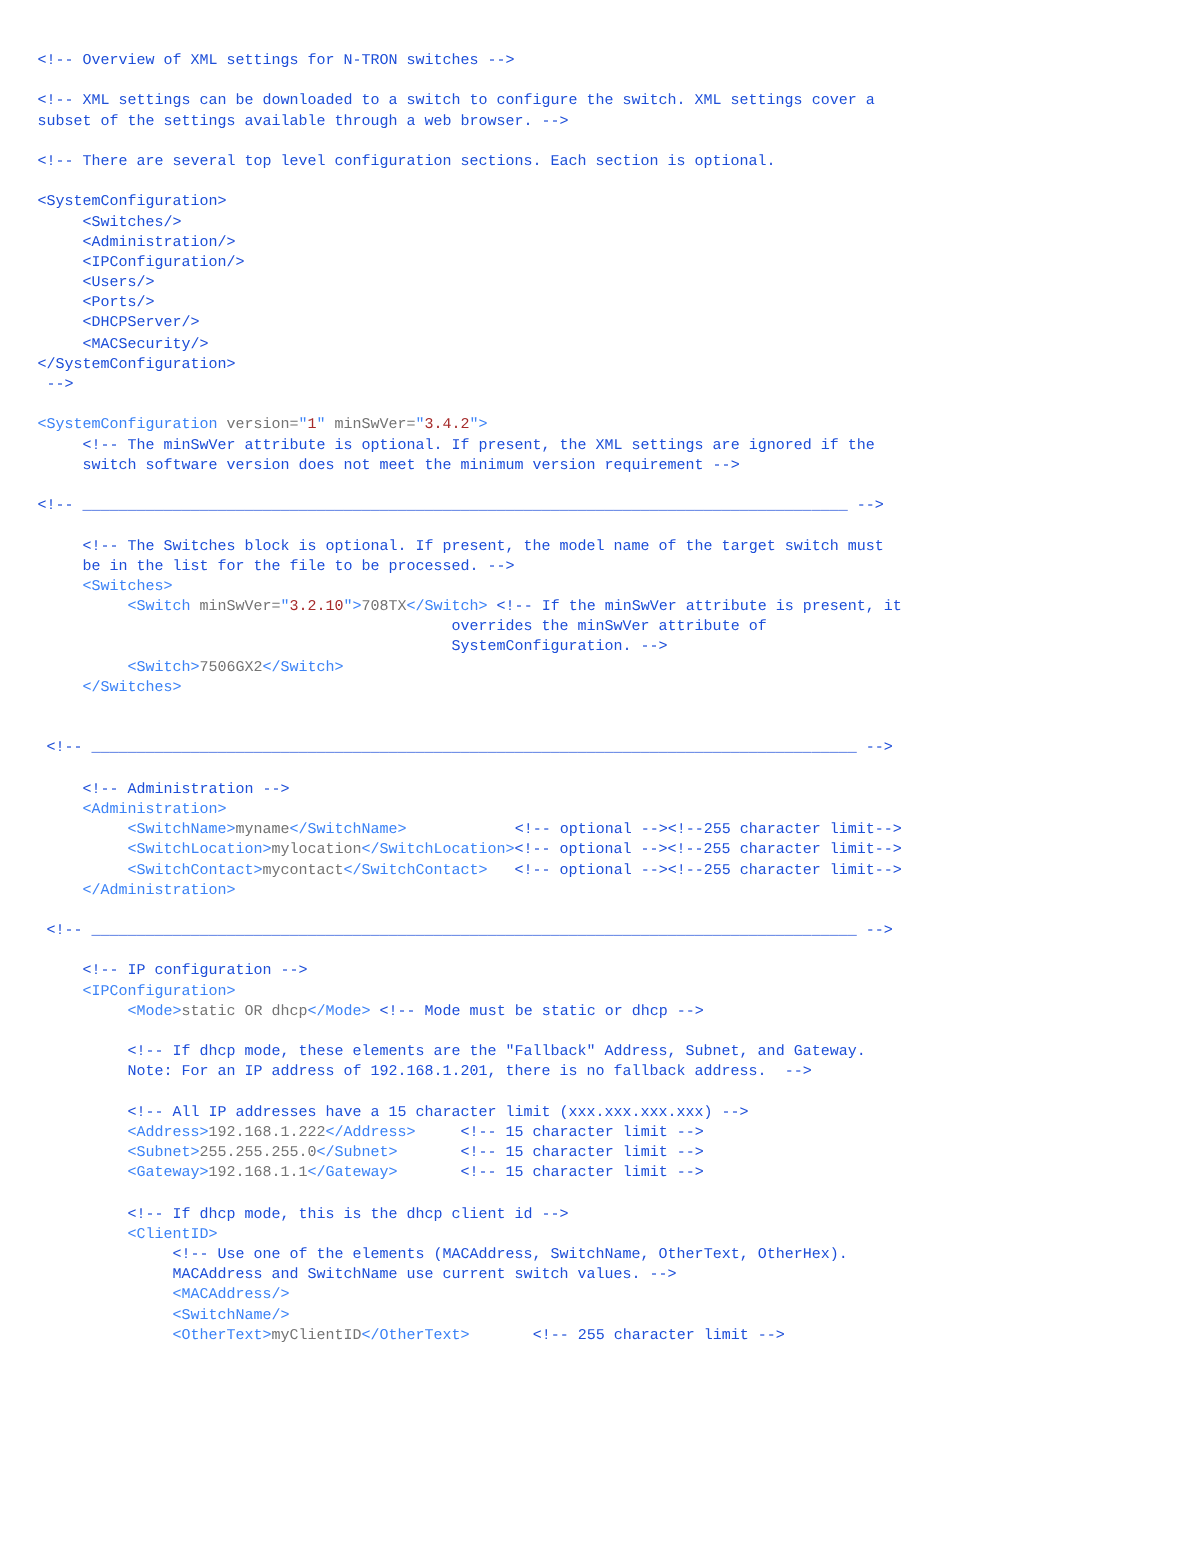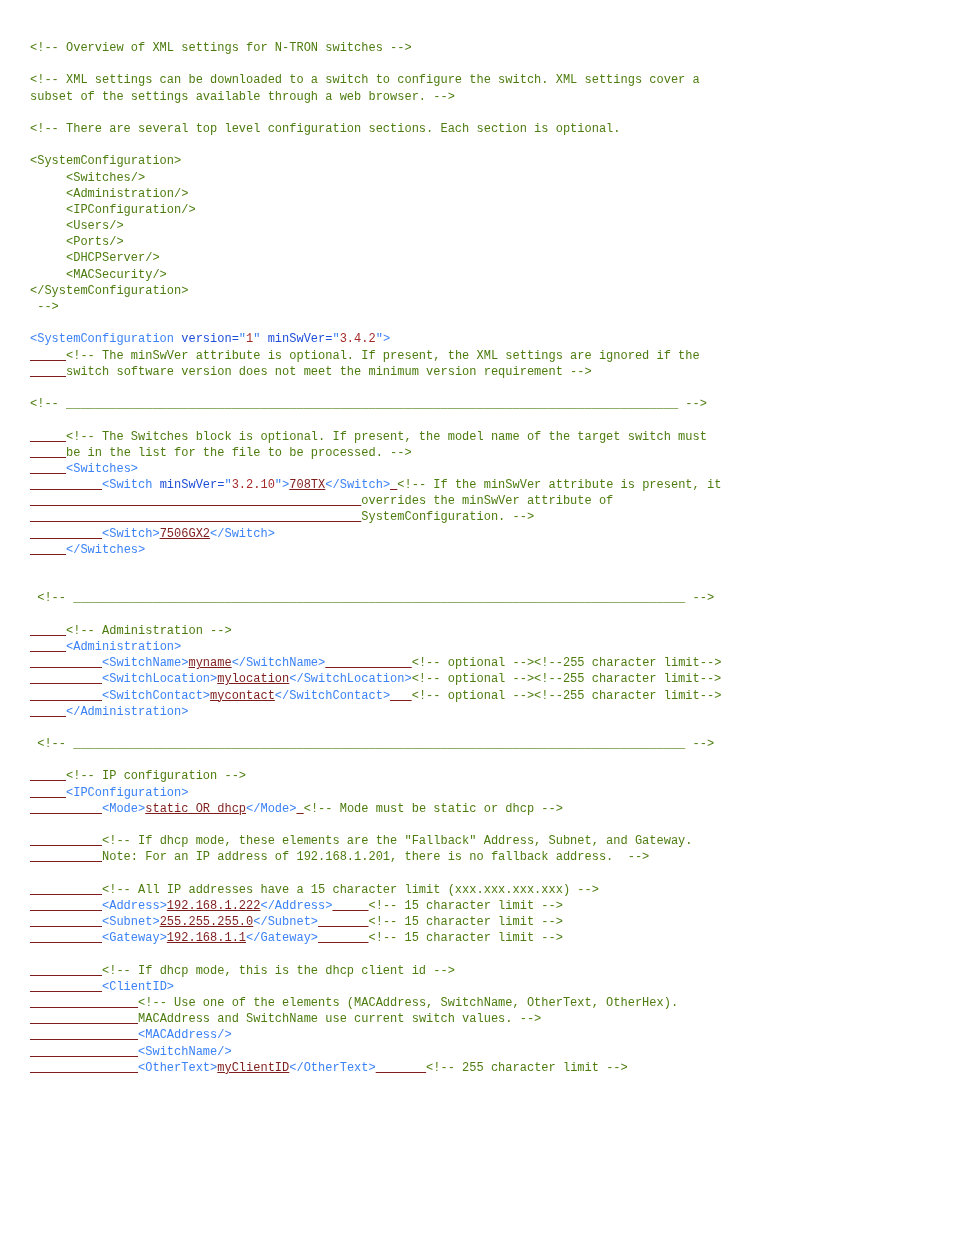--- a/index.html
+++ b/index.html
@@ -12,22 +12,22 @@
     color: #000;
     width: 954px;
     box-sizing: border-box;
   }
   pre {
     margin: 0;
     font-family: inherit;
     font-size: inherit;
     white-space: pre;
   }
-  .c  { color: #4d7c0f; text-align: right; }  
+  .c  { color: #1d4ed8; text-align: right; }  
   .t  { color: #3b82f6; }  
-  .a  { color: #1d4ed8; }  
+  .a  { color: #737373; }  
   .v  { color: #a52a2a; }  
-  .x  { color: #7f1d1d; text-decoration: underline; }  
+  .x  { color: #737373; }  
 </style>
 </head>
 <body>
 
 <pre id="code"><div><span class="c">&lt;!-- Overview of XML settings for N-TRON switches --&gt;</span></div><div>&nbsp;</div><div><span class="c">&lt;!-- XML settings can be downloaded to a switch to configure the switch. XML settings cover a</span></div><div><span class="c">subset of the settings available through a web browser. --&gt;</span></div><div>&nbsp;</div><div><span class="c">&lt;!-- There are several top level configuration sections. Each section is optional.</span></div><div>&nbsp;</div><div><span class="c">&lt;SystemConfiguration&gt;</span></div><div><span class="c">     &lt;Switches/&gt;</span></div><div><span class="c">     &lt;Administration/&gt;</span></div><div><span class="c">     &lt;IPConfiguration/&gt;</span></div><div><span class="c">     &lt;Users/&gt;</span></div><div><span class="c">     &lt;Ports/&gt;</span></div><div><span class="c">     &lt;DHCPServer/&gt;</span></div><div><span class="c">     &lt;MACSecurity/&gt;</span></div><div><span class="c">&lt;/SystemConfiguration&gt;</span></div><div><span class="c"> --&gt;</span></div><div>&nbsp;</div><div><span class="t">&lt;SystemConfiguration </span><span class="a">version=</span><span class="t">"</span><span class="v">1</span><span class="t">" </span><span class="a">minSwVer=</span><span class="t">"</span><span class="v">3.4.2</span><span class="t">"&gt;</span></div><div><span class="x">     </span><span class="c">&lt;!-- The minSwVer attribute is optional. If present, the XML settings are ignored if the</span></div><div><span class="x">     </span><span class="c">switch software version does not meet the minimum version requirement --&gt;</span></div><div>&nbsp;</div><div><span class="c">&lt;!-- _____________________________________________________________________________________ --&gt;</span></div><div>&nbsp;</div><div><span class="x">     </span><span class="c">&lt;!-- The Switches block is optional. If present, the model name of the target switch must</span></div><div><span class="x">     </span><span class="c">be in the list for the file to be processed. --&gt;</span></div><div><span class="x">     </span><span class="t">&lt;Switches&gt;</span></div><div><span class="x">          </span><span class="t">&lt;Switch </span><span class="a">minSwVer=</span><span class="t">"</span><span class="v">3.2.10</span><span class="t">"&gt;</span><span class="x">708TX</span><span class="t">&lt;/Switch&gt;</span><span class="x"> </span><span class="c">&lt;!-- If the minSwVer attribute is present, it</span></div><div><span class="x">                                              </span><span class="c">overrides the minSwVer attribute of</span></div><div><span class="x">                                              </span><span class="c">SystemConfiguration. --&gt;</span></div><div><span class="x">          </span><span class="t">&lt;Switch&gt;</span><span class="x">7506GX2</span><span class="t">&lt;/Switch&gt;</span></div><div><span class="x">     </span><span class="t">&lt;/Switches&gt;</span></div><div>&nbsp;</div><div>&nbsp;</div><div><span class="c"> &lt;!-- _____________________________________________________________________________________ --&gt;</span></div><div>&nbsp;</div><div><span class="x">     </span><span class="c">&lt;!-- Administration --&gt;</span></div><div><span class="x">     </span><span class="t">&lt;Administration&gt;</span></div><div><span class="x">          </span><span class="t">&lt;SwitchName&gt;</span><span class="x">myname</span><span class="t">&lt;/SwitchName&gt;</span><span class="x">            </span><span class="c">&lt;!-- optional --&gt;&lt;!--255 character limit--&gt;</span></div><div><span class="x">          </span><span class="t">&lt;SwitchLocation&gt;</span><span class="x">mylocation</span><span class="t">&lt;/SwitchLocation&gt;</span><span class="c">&lt;!-- optional --&gt;&lt;!--255 character limit--&gt;</span></div><div><span class="x">          </span><span class="t">&lt;SwitchContact&gt;</span><span class="x">mycontact</span><span class="t">&lt;/SwitchContact&gt;</span><span class="x">   </span><span class="c">&lt;!-- optional --&gt;&lt;!--255 character limit--&gt;</span></div><div><span class="x">     </span><span class="t">&lt;/Administration&gt;</span></div><div>&nbsp;</div><div><span class="c"> &lt;!-- _____________________________________________________________________________________ --&gt;</span></div><div>&nbsp;</div><div><span class="x">     </span><span class="c">&lt;!-- IP configuration --&gt;</span></div><div><span class="x">     </span><span class="t">&lt;IPConfiguration&gt;</span></div><div><span class="x">          </span><span class="t">&lt;Mode&gt;</span><span class="x">static OR dhcp</span><span class="t">&lt;/Mode&gt;</span><span class="x"> </span><span class="c">&lt;!-- Mode must be static or dhcp --&gt;</span></div><div>&nbsp;</div><div><span class="x">          </span><span class="c">&lt;!-- If dhcp mode, these elements are the "Fallback" Address, Subnet, and Gateway.</span></div><div><span class="x">          </span><span class="c">Note: For an IP address of 192.168.1.201, there is no fallback address.  --&gt;</span></div><div>&nbsp;</div><div><span class="x">          </span><span class="c">&lt;!-- All IP addresses have a 15 character limit (xxx.xxx.xxx.xxx) --&gt;</span></div><div><span class="x">          </span><span class="t">&lt;Address&gt;</span><span class="x">192.168.1.222</span><span class="t">&lt;/Address&gt;</span><span class="x">     </span><span class="c">&lt;!-- 15 character limit --&gt;</span></div><div><span class="x">          </span><span class="t">&lt;Subnet&gt;</span><span class="x">255.255.255.0</span><span class="t">&lt;/Subnet&gt;</span><span class="x">       </span><span class="c">&lt;!-- 15 character limit --&gt;</span></div><div><span class="x">          </span><span class="t">&lt;Gateway&gt;</span><span class="x">192.168.1.1</span><span class="t">&lt;/Gateway&gt;</span><span class="x">       </span><span class="c">&lt;!-- 15 character limit --&gt;</span></div><div>&nbsp;</div><div><span class="x">          </span><span class="c">&lt;!-- If dhcp mode, this is the dhcp client id --&gt;</span></div><div><span class="x">          </span><span class="t">&lt;ClientID&gt;</span></div><div><span class="x">               </span><span class="c">&lt;!-- Use one of the elements (MACAddress, SwitchName, OtherText, OtherHex).</span></div><div><span class="x">               </span><span class="c">MACAddress and SwitchName use current switch values. --&gt;</span></div><div><span class="x">               </span><span class="t">&lt;MACAddress/&gt;</span></div><div><span class="x">               </span><span class="t">&lt;SwitchName/&gt;</span></div><div><span class="x">               </span><span class="t">&lt;OtherText&gt;</span><span class="x">myClientID</span><span class="t">&lt;/OtherText&gt;</span><span class="x">       </span><span class="c">&lt;!-- 255 character limit --&gt;</span></div></pre>
 
 </body></html>

